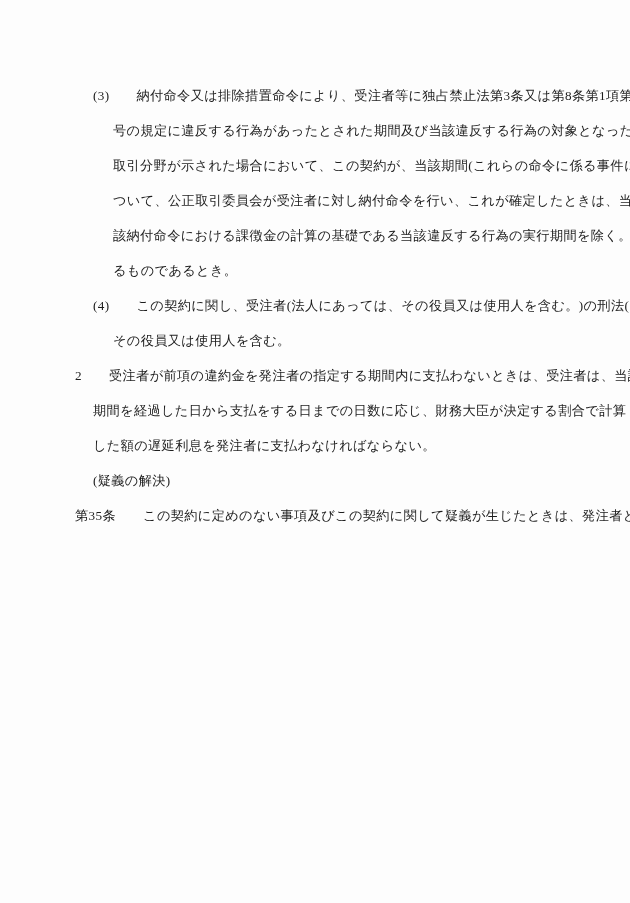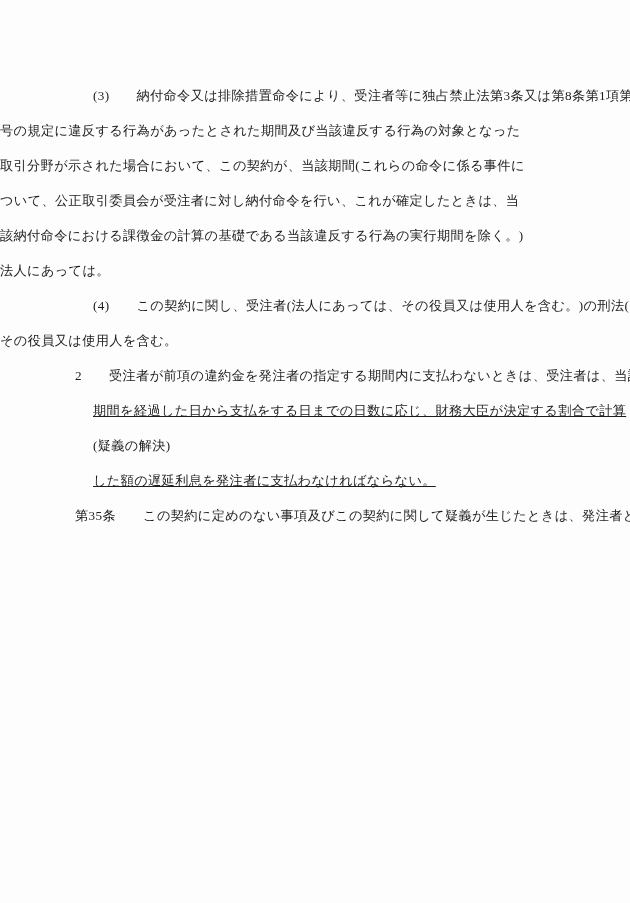--- a/index.html
+++ b/index.html
@@ -37,50 +37,50 @@
     line-height: 35px;
     font-size: 13.2px;
     letter-spacing: 0.35px;
     white-space: pre;
     color: #1d1d1d;
     font-family: "Liberation Serif", "DejaVu Serif", serif;
   }
 
   
   .ind-article   { padding-left: 75px; }   
-  .ind-para-cont { padding-left: 93px; text-decoration: underline; }   
+  .ind-para-cont { padding-left: 93px; }   
   .ind-item      { padding-left: 93px; }   
-  .ind-item-cont { }  
+  .ind-item-cont { padding-left: 113px; }  
   .ind-heading   { padding-left: 93px; }
 
   
   .line.justify {
     letter-spacing: 0.35px;
   }
 </style>
 </head>
 <body>
 
 <div class="page">
 
   <div class="doc-body">
 
     <div class="line ind-item justify">(3)　　納付命令又は排除措置命令により、受注者等に独占禁止法第3条又は第8条第1項第1</div>
     <div class="line ind-item-cont justify">号の規定に違反する行為があったとされた期間及び当該違反する行為の対象となった</div>
     <div class="line ind-item-cont justify">取引分野が示された場合において、この契約が、当該期間(これらの命令に係る事件に</div>
     <div class="line ind-item-cont justify">ついて、公正取引委員会が受注者に対し納付命令を行い、これが確定したときは、当</div>
     <div class="line ind-item-cont justify">該納付命令における課徴金の計算の基礎である当該違反する行為の実行期間を除く。)</div>
-    <div class="line ind-item-cont justify">法人にあっては。</div>
+    <div class="line ind-item-cont justify">るものであるとき。</div>
 
     <div class="line ind-item justify">(4)　　この契約に関し、受注者(法人にあっては、その役員又は使用人を含む。)の刑法(明</div>
     <div class="line ind-item-cont justify">その役員又は使用人を含む。</div>
 
     <div class="line ind-article justify">2　　受注者が前項の違約金を発注者の指定する期間内に支払わないときは、受注者は、当該</div>
     <div class="line ind-para-cont justify">期間を経過した日から支払をする日までの日数に応じ、財務大臣が決定する割合で計算</div>
+    <div class="line ind-para-cont justify">した額の遅延利息を発注者に支払わなければならない。</div>
+
     <div class="line ind-heading">(疑義の解決)</div>
-
-    <div class="line ind-para-cont justify">した額の遅延利息を発注者に支払わなければならない。</div>
 
     <div class="line ind-article justify">第35条　　この契約に定めのない事項及びこの契約に関して疑義が生じたときは、発注者と</div>
 
   </div>
 
 </div>
 
 </body></html>

